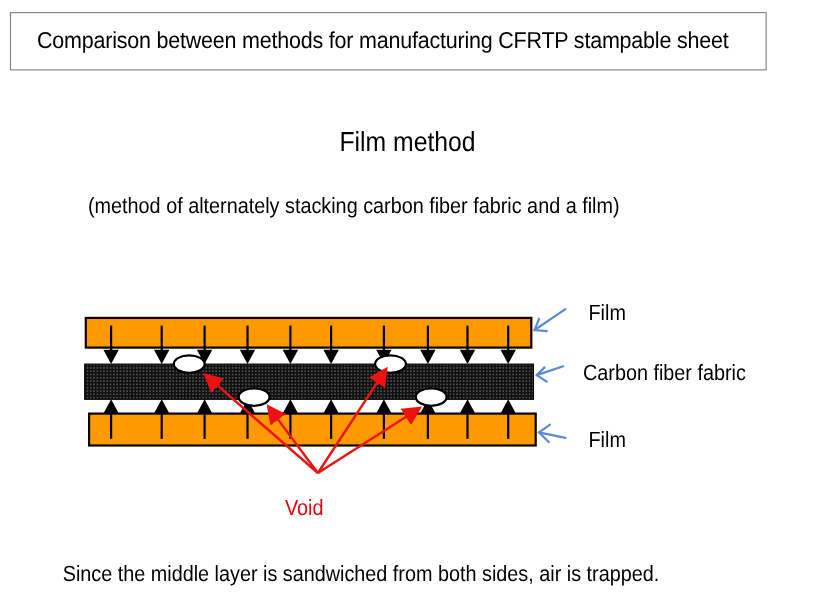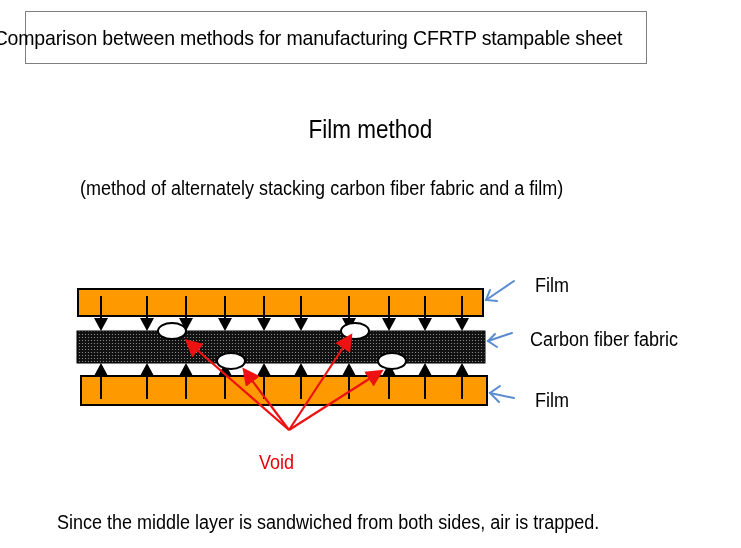--- a/index.html
+++ b/index.html
@@ -1,20 +1,20 @@
 <!DOCTYPE html>
 <html><head>
   <meta charset="utf-8">
   <style>
     html, body { margin: 0; padding: 0; background: #ffffff; }
     body { width: 741px; height: 548px; position: relative; overflow: hidden;
            font-family: "Liberation Sans", sans-serif; color: #000; }
-    .title-box { position: absolute; left: 9px; top: 11px; width: 622px; height: 53px;
+    .title-box { position: absolute; left: 9px; top: 11px; width: 688px; height: 53px;
                  border: 1px solid #7f7f7f; box-sizing: border-box;
-                 display: flex; align-items: center; justify-content: flex-end; margin-left: 16px; }
+                 display: flex; align-items: center; justify-content: flex-start; }
     .title-text { font-size: 21px; transform: scaleX(0.93); white-space: nowrap; letter-spacing: -0.2px; }
     .heading { position: absolute; left: 0; width: 741px; top: 115px; text-align: center;
                font-size: 25px; transform: scaleX(0.9); }
     .subheading { position: absolute; left: 80px; top: 177px; font-size: 20px; white-space: nowrap;
                   transform: scaleX(0.9); transform-origin: left top; }
     .label { position: absolute; font-size: 20px; white-space: nowrap; transform: scaleX(0.9);
              transform-origin: left top; }
     .void-label { position: absolute; left: 259px; top: 451px; font-size: 20px; color: #e8000b;
                   transform: scaleX(0.9); transform-origin: left top; }
     .footer { position: absolute; left: 57px; top: 511px; font-size: 20px; white-space: nowrap;

